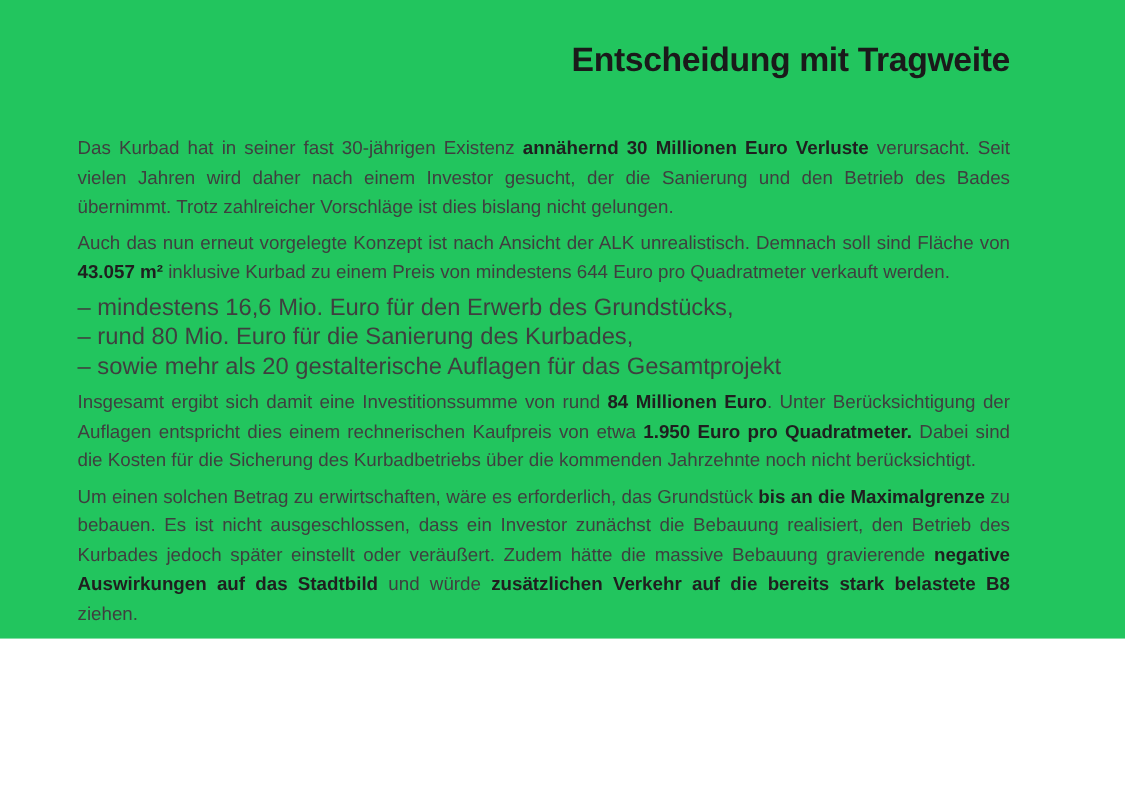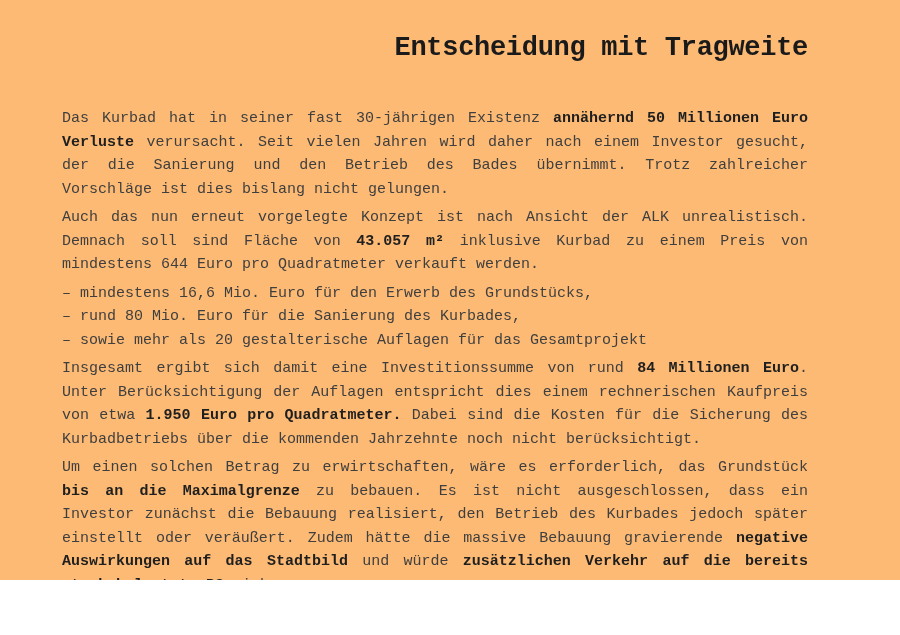--- a/index.html
+++ b/index.html
@@ -1,22 +1,22 @@
 <!DOCTYPE html>
 <html><head>
 <meta charset="utf-8">
 <style>
   html, body { margin: 0; padding: 0; background: #ffffff; }
   .page {
     position: relative;
     width: 900px;
-    height: 580px;
-    background: #fdba74;
+    height: 511px;
+    background: #22c55e;
     overflow: hidden;
-    font-family: Liberation Mono, monospace;
+    font-family: Liberation Sans, sans-serif;
   }
   .doc {
     position: absolute;
     left: 62px;
     top: 0;
     width: 746px;
   }
   .title {
     margin: 32px 0 0 0;
     font-size: 27px;
@@ -44,33 +44,33 @@
     line-height: 23.5px;
     font-weight: 700;
     color: #1f1f1f;
   }
   .dash-list {
     list-style: none;
     margin: 0 0 5px 0;
     padding: 0;
   }
   .dash-list li {
-    font-size: 15px;
+    font-size: 19px;
     line-height: 23.5px;
     color: #3f3f3f;
   }
 </style>
 </head>
 <body>
 
 <div class="page">
   <div class="doc">
     <h1 class="title">Entscheidung mit Tragweite</h1>
     <div class="blocks">
-        <p class="paragraph"><span class="regular">Das Kurbad hat in seiner fast 30-jährigen Existenz </span><span class="bold">annähernd 50 Millionen Euro Verluste</span><span class="regular"> verursacht. Seit vielen Jahren wird daher nach einem Investor gesucht, der die Sanierung und den Betrieb des Bades übernimmt. Trotz zahlreicher Vorschläge ist dies bislang nicht gelungen.</span></p>
+        <p class="paragraph"><span class="regular">Das Kurbad hat in seiner fast 30-jährigen Existenz </span><span class="bold">annähernd 30 Millionen Euro Verluste</span><span class="regular"> verursacht. Seit vielen Jahren wird daher nach einem Investor gesucht, der die Sanierung und den Betrieb des Bades übernimmt. Trotz zahlreicher Vorschläge ist dies bislang nicht gelungen.</span></p>
         <p class="paragraph"><span class="regular">Auch das nun erneut vorgelegte Konzept ist nach Ansicht der ALK unrealistisch. Demnach soll sind Fläche von </span><span class="bold">43.057 m²</span><span class="regular"> inklusive Kurbad zu einem Preis von mindestens 644 Euro pro Quadratmeter verkauft werden.</span></p>
         <ul class="dash-list">
           <li>– mindestens 16,6 Mio. Euro für den Erwerb des Grundstücks,</li>
           <li>– rund 80 Mio. Euro für die Sanierung des Kurbades,</li>
           <li>– sowie mehr als 20 gestalterische Auflagen für das Gesamtprojekt</li>
         </ul>
         <p class="paragraph"><span class="regular">Insgesamt ergibt sich damit eine Investitionssumme von rund </span><span class="bold">84 Millionen Euro</span><span class="regular">. Unter Berücksichtigung der Auflagen entspricht dies einem rechnerischen Kaufpreis von etwa </span><span class="bold">1.950 Euro pro Quadratmeter.</span><span class="regular"> Dabei sind die Kosten für die Sicherung des Kurbadbetriebs über die kommenden Jahrzehnte noch nicht berücksichtigt.</span></p>
         <p class="paragraph"><span class="regular">Um einen solchen Betrag zu erwirtschaften, wäre es erforderlich, das Grundstück </span><span class="bold">bis an die Maximalgrenze</span><span class="regular"> zu bebauen. Es ist nicht ausgeschlossen, dass ein Investor zunächst die Bebauung realisiert, den Betrieb des Kurbades jedoch später einstellt oder veräußert. Zudem hätte die massive Bebauung gravierende </span><span class="bold">negative Auswirkungen auf das Stadtbild</span><span class="regular"> und würde </span><span class="bold">zusätzlichen Verkehr auf die bereits stark belastete B8</span><span class="regular"> ziehen.</span></p>
       </div>
   </div>

